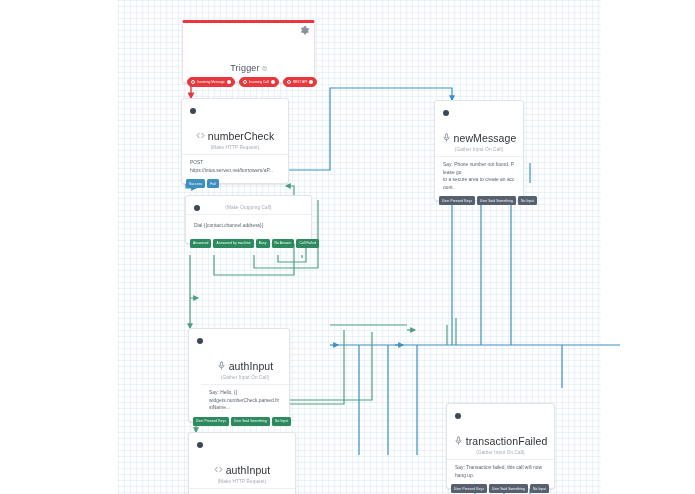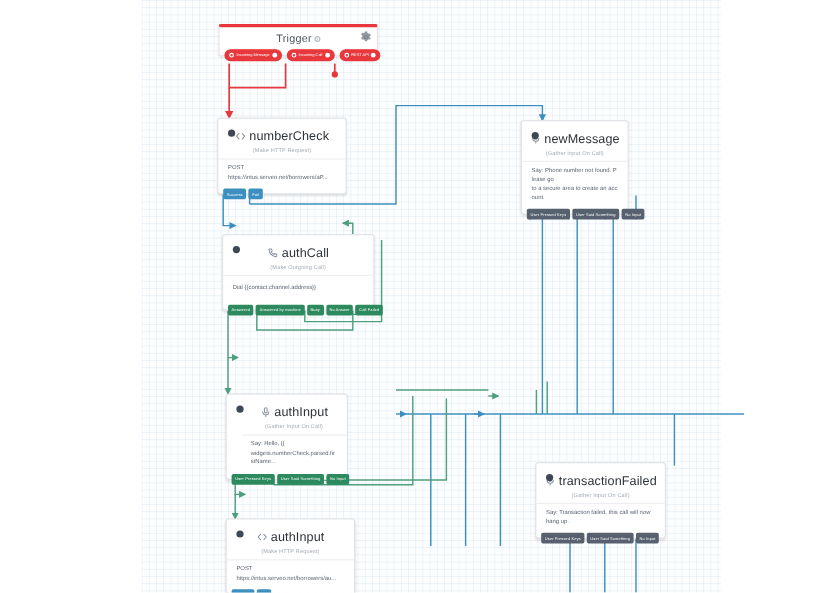--- a/index.html
+++ b/index.html
@@ -43,20 +43,21 @@
     width: 6px; height: 6px;
     border-radius: 50%;
     background: #3e4855;
   }
   .node .title-row {
     display: flex;
     align-items: center;
     justify-content: center;
     gap: 3px;
     height: 15px;
+    margin-top: 22px;
   }
   .node .t-icon {
     width: 9px; height: 9px;
     color: #8891a0;
     display: inline-flex;
     align-items: center;
     justify-content: center;
   }
   .node .t-icon svg { width: 9px; height: 9px; display: block; }
   .node .title {
@@ -125,20 +126,21 @@
   }
   #trigger .tg-title {
     text-align: center;
     font-size: 9px;
     color: #4a545f;
     letter-spacing: 0.2px;
     display: flex;
     align-items: center;
     justify-content: center;
     gap: 2px;
+    margin-top: 36px;
   }
   #trigger .tg-help {
     width: 5px; height: 5px;
     border-radius: 50%;
     border: 0.7px solid #b8c0c9;
     font-size: 3.6px; line-height: 4px;
     color: #9aa3ad;
     text-align: center;
     display: inline-block;
   }
@@ -327,28 +329,20 @@
     </div>
     <div class="outs">
       <div class="out dark">User Pressed Keys</div>
       <div class="out dark">User Said Something</div>
       <div class="out dark">No Input</div>
     </div>
   </div>
 
   <div class="node" style="left:185px; top:195px; width:127px;">
     <div class="anchor"></div>
-    <div class="title-row">
-      <span class="t-icon">
-        <svg viewBox="0 0 16 16" fill="none" stroke="currentColor" stroke-width="1.5" stroke-linecap="round" stroke-linejoin="round">
-          <path d="M3 2.5h2.6l1.2 3-1.5 1.1a8.5 8.5 0 004.1 4.1l1.1-1.5 3 1.2V13a1 1 0 01-1.1 1A11.5 11.5 0 012 3.6 1 1 0 013 2.5z"></path>
-        </svg>
-      </span>
-      <span class="title">authCall</span>
-    </div>
     <div class="subtitle">(Make Outgoing Call)</div>
     <div class="divider"></div>
     <div class="body" style="padding:7px 0 9px 0;">
       <span class="ln">Dial {{contact.channel.address}}</span>
     </div>
     <div class="outs">
       <div class="out green">Answered</div>
       <div class="out green">Answered by machine</div>
       <div class="out green">Busy</div>
       <div class="out green">No Answer</div>
@@ -373,21 +367,21 @@
       <span class="ln">Say: Hello, {{</span>
       <span class="ln">widgets.numberCheck.parsed.firstName...</span>
     </div>
     <div class="outs">
       <div class="out green">User Pressed Keys</div>
       <div class="out green">User Said Something</div>
       <div class="out green">No Input</div>
     </div>
   </div>
 
-  <div class="node" style="left:446px; top:385px; width:109px;">
+  <div class="node" style="left:446px; top:403px; width:109px;">
     <div class="anchor"></div>
     <div class="title-row">
       <span class="t-icon">
         <svg viewBox="0 0 16 16" fill="none" stroke="currentColor" stroke-width="1.5" stroke-linecap="round">
           <rect x="6" y="1.5" width="4" height="7.5" rx="2"></rect>
           <path d="M3.5 7.5a4.5 4.5 0 009 0M8 12v2.5"></path>
         </svg>
       </span>
       <span class="title">transactionFailed</span>
     </div>

